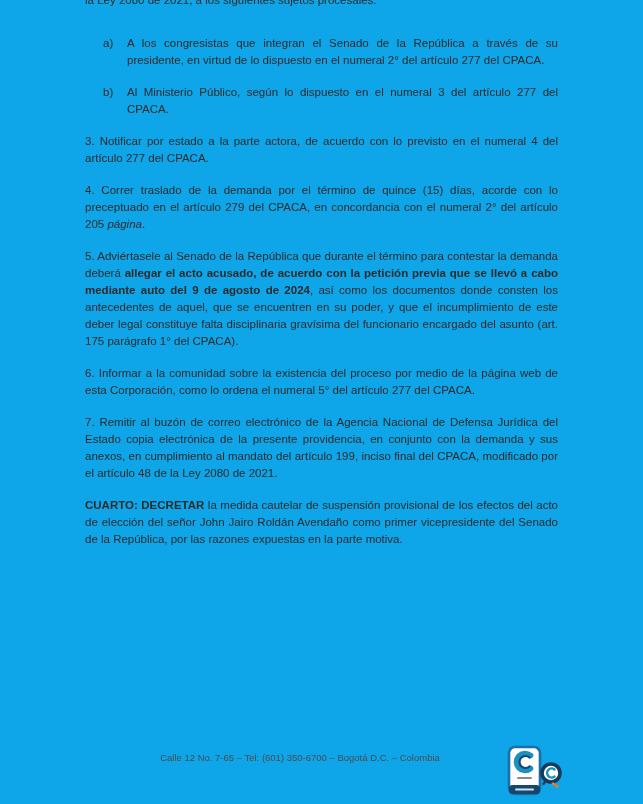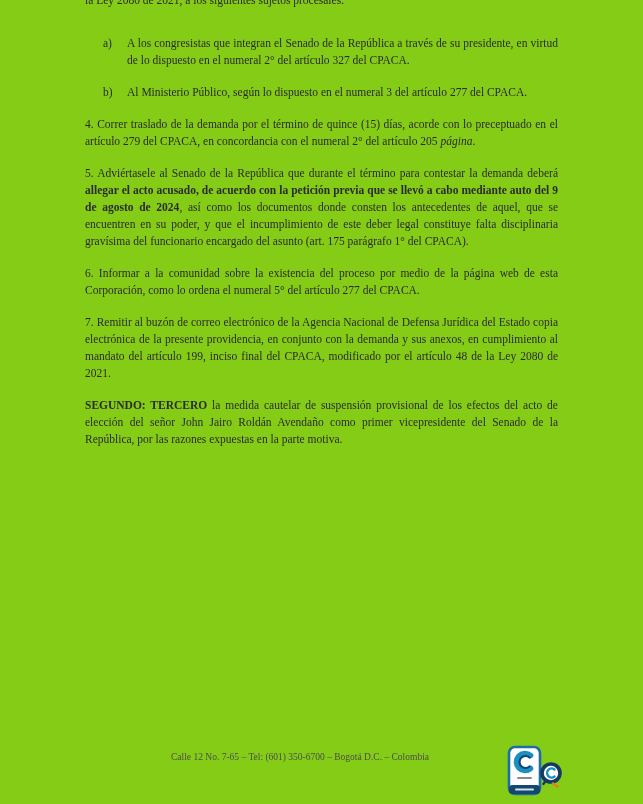--- a/index.html
+++ b/index.html
@@ -2,23 +2,23 @@
 <html><head>
 <meta charset="utf-8">
 <title>Documento</title>
 <style>
   * { box-sizing: border-box; }
   html, body { margin: 0; padding: 0; background: #ffffff; }
   .page {
     position: relative;
     width: 643px;
     height: 804px;
-    background: #84cc16;
+    background: #0ea5e9;
     overflow: hidden;
-    font-family: Liberation Serif, serif;
+    font-family: Liberation Sans, sans-serif;
   }
   .doc-body {
     position: absolute;
     left: 85px;
     top: 0;
     width: 473px;
     color: #2b2b2b;
     font-size: 11.5px;
     line-height: 17px;
     text-align: justify;
@@ -49,27 +49,28 @@
   .footer-logo { position: absolute; left: 506px; top: 0; width: 58px; height: 56px; }
 </style>
 </head>
 <body>
 
 <div class="page">
 
   <div class="doc-body">
 
   <p class="cut-top"><span>la Ley 2080 de 2021, a los siguientes sujetos procesales.</span></p>
-      <p class="lettered"><span class="marker">a)</span><span>A los congresistas que integran el Senado de la República a través de su presidente, en virtud de lo dispuesto en el numeral 2° del artículo 327 del CPACA.</span></p>
+      <p class="lettered"><span class="marker">a)</span><span>A los congresistas que integran el Senado de la República a través de su presidente, en virtud de lo dispuesto en el numeral 2° del artículo 277 del CPACA.</span></p>
       <p class="lettered"><span class="marker">b)</span><span>Al Ministerio Público, según lo dispuesto en el numeral 3 del artículo 277 del CPACA.</span></p>
+      <p><span>3. Notificar por estado a la parte actora, de acuerdo con lo previsto en el numeral 4 del artículo 277 del CPACA.</span></p>
       <p><span>4. Correr traslado de la demanda por el término de quince (15) días, acorde con lo preceptuado en el artículo 279 del CPACA, en concordancia con el numeral 2° del artículo 205 </span><span class="i">página</span><span>.</span></p>
       <p><span>5. Adviértasele al Senado de la República que durante el término para contestar la demanda deberá </span><span class="b">allegar el acto acusado, de acuerdo con la petición previa que se llevó a cabo mediante auto del 9 de agosto de 2024</span><span>, así como los documentos donde consten los antecedentes de aquel, que se encuentren en su poder, y que el incumplimiento de este deber legal constituye falta disciplinaria gravísima del funcionario encargado del asunto (art. 175 parágrafo 1° del CPACA).</span></p>
       <p><span>6. Informar a la comunidad sobre la existencia del proceso por medio de la página web de esta Corporación, como lo ordena el numeral 5° del artículo 277 del CPACA.</span></p>
       <p><span>7. Remitir al buzón de correo electrónico de la Agencia Nacional de Defensa Jurídica del Estado copia electrónica de la presente providencia, en conjunto con la demanda y sus anexos, en cumplimiento al mandato del artículo 199, inciso final del CPACA, modificado por el artículo 48 de la Ley 2080 de 2021.</span></p>
-      <p><span class="b">SEGUNDO: TERCERO</span><span> la medida cautelar de suspensión provisional de los efectos del acto de elección del señor John Jairo Roldán Avendaño como primer vicepresidente del Senado de la República, por las razones expuestas en la parte motiva.</span></p>
+      <p><span class="b">CUARTO: DECRETAR</span><span> la medida cautelar de suspensión provisional de los efectos del acto de elección del señor John Jairo Roldán Avendaño como primer vicepresidente del Senado de la República, por las razones expuestas en la parte motiva.</span></p>
     </div>
 
   <div class="footer">
     <div class="footer-text">
       <div>Calle 12 No. 7-65 – Tel: (601) 350-6700 – Bogotá D.C. – Colombia</div>
     </div>
     <div class="footer-logo">
       <svg width="58" height="56" viewBox="0 0 58 56">
 
         <g>

